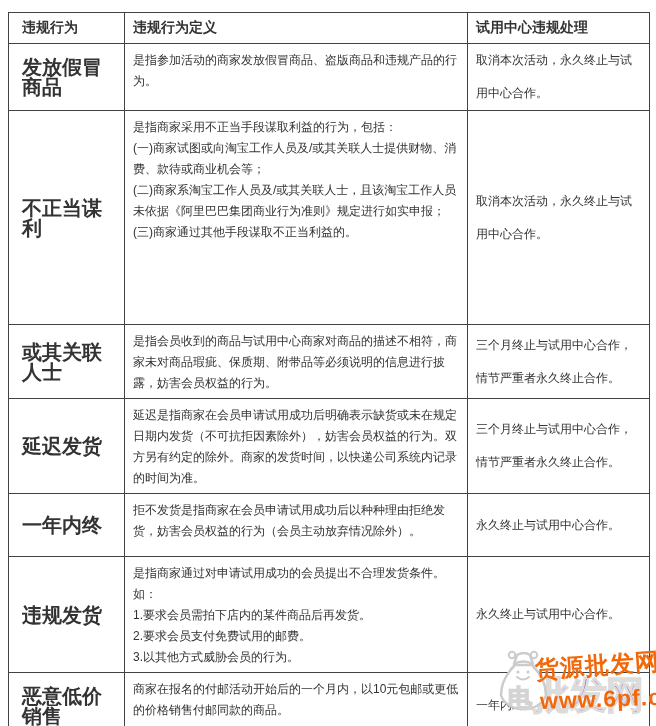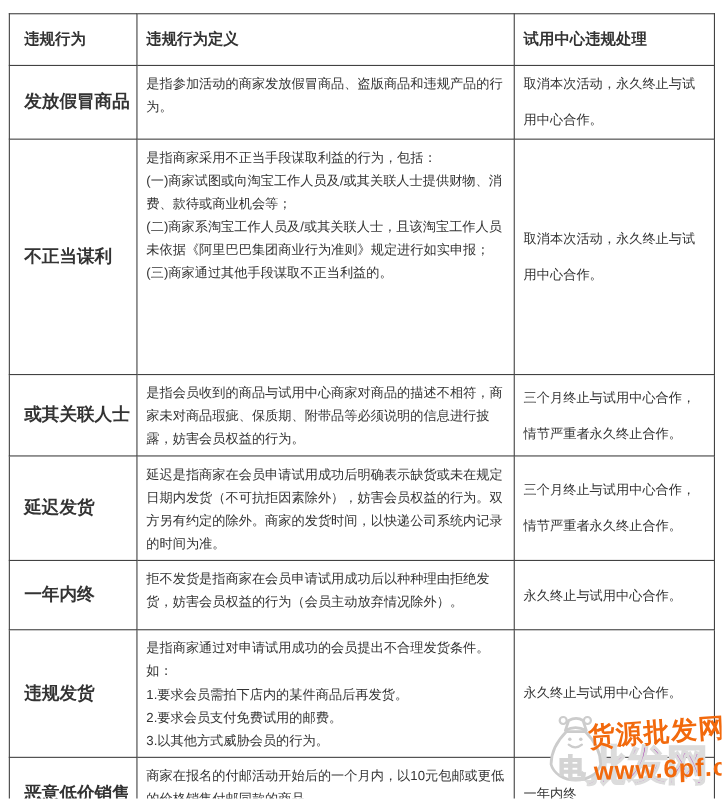--- a/index.html
+++ b/index.html
@@ -15,32 +15,32 @@
   .rules th,.rules td{
     border:1px solid #424242;
     overflow:hidden;
   }
   .rules th{
     font-size:14px;font-weight:bold;text-align:left;
     vertical-align:middle;padding:0 6px 0 8px;
   }
   .rules th.h1{padding-left:13px;}
   td.c1{
-    font-size:16px;font-weight:bold;vertical-align:middle;
+    font-size:20px;font-weight:bold;vertical-align:middle;
     padding:0 4px 0 13px;line-height:20px;
   }
   td.c2{
     font-size:12px;vertical-align:top;line-height:21px;
     padding:6px 4px 4px 8px;white-space:pre-line;
   }
   td.c3{
     font-size:12px;vertical-align:middle;line-height:33px;
     padding:0 10px 0 8px;
   }
-  tr.hrow{height:47px;}
+  tr.hrow{height:31px;}
   tr.r0{height:54px;}
   tr.r1{height:214px;}
   tr.r2{height:72px;}
   tr.r3{height:86px;}
   tr.r4{height:63px;}
   tr.r5{height:106px;}
   tr.r6{height:66px;}
 
   
   .watermark{

